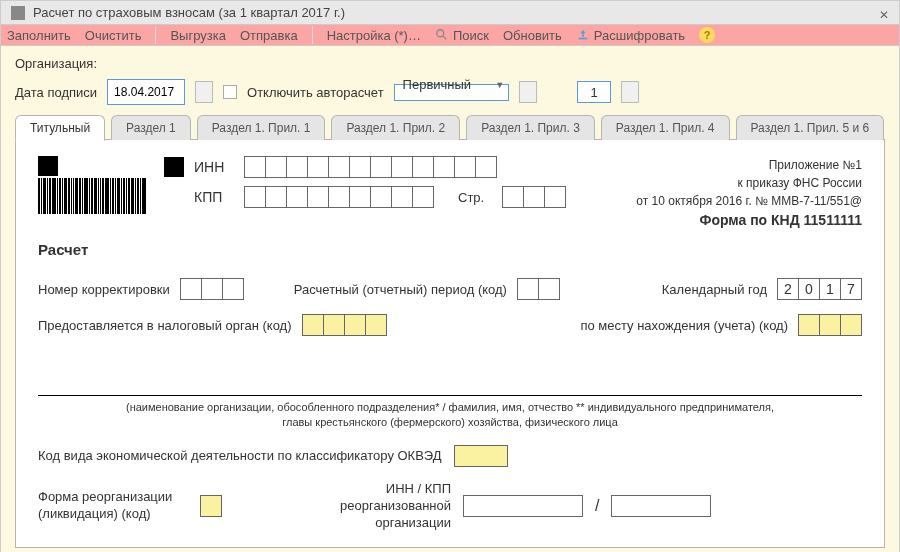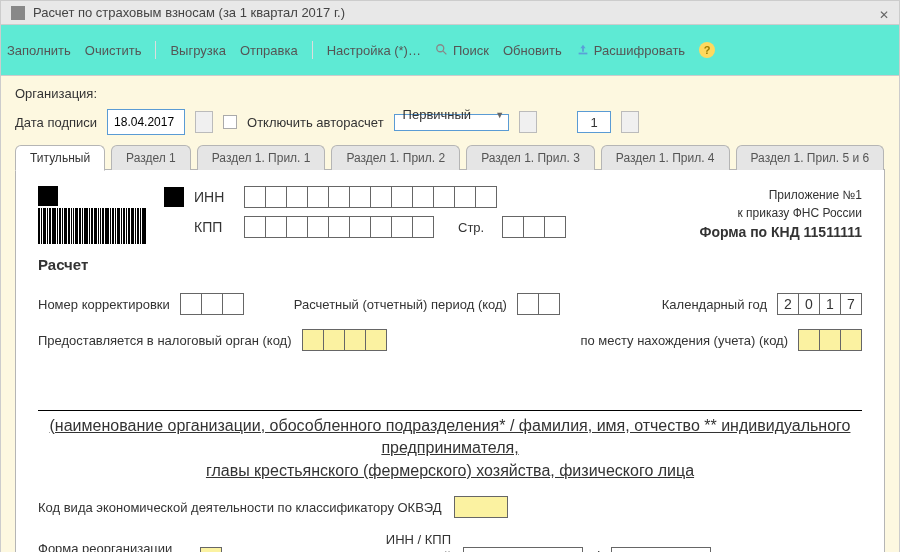--- a/index.html
+++ b/index.html
@@ -3,21 +3,21 @@
 <meta charset="utf-8">
 <style>
 * { box-sizing: border-box; margin: 0; padding: 0; }
 body { font-family: Arial, sans-serif; font-size: 12px; background: #fff; color: #333; }
 
 .titlebar { background: #e8e8e8; border: 1px solid #ccc; border-bottom: none; padding: 4px 10px; display: flex; align-items: center; }
 .titlebar .tb-icon { width: 14px; height: 14px; background: #888; margin-right: 8px; }
 .titlebar .tb-text { font-size: 13px; color: #444; }
 .titlebar .tb-close { margin-left: auto; width: 10px; height: 10px; color: #666; cursor: pointer; }
 
-.toolbar { background: #5eead4; border: 1px solid #ccc; padding: 16px 6px; display: flex; align-items: center; gap: 14px; font-size: 13px; color: #555; }
+.toolbar { background: #fca5a5; border: 1px solid #ccc; padding: 1px 6px; display: flex; align-items: center; gap: 14px; font-size: 13px; color: #555; }
 .toolbar .tb-item { cursor: pointer; display: inline-flex; align-items: center; gap: 4px; }
 .toolbar .sep { width: 1px; height: 18px; background: #ddd; }
 .toolbar .sm-icon { width: 14px; height: 14px; display: inline-block; }
 .toolbar .help-icon { width: 16px; height: 16px; border-radius: 50%; background: #ffd95e; color: #9c7e00; display: inline-flex; align-items: center; justify-content: center; font-weight: bold; font-size: 11px; }
 
 .page { background: #fdf8e0; border: 1px solid #ccc; border-top: none; padding: 10px 14px 18px; }
 
 .row1 { margin-bottom: 8px; font-size: 13px; }
 .row2 { display: flex; align-items: center; gap: 10px; margin-bottom: 10px; font-size: 13px; }
 .date-input { border: 1px solid #5a9bd4; background: #fff; padding: 2px 6px; width: 78px; height: 26px; font-size: 12px; }
@@ -52,21 +52,21 @@
 .str-lbl { margin: 0 8px 0 14px; }
 .right-block { text-align: right; font-size: 12px; line-height: 1.5; min-width: 250px; }
 .knd { text-align: right; font-weight: bold; font-size: 14px; margin-top: 0; }
 
 .title-c { text-align: left; font-weight: bold; font-size: 15px; margin: 6px 0 18px; line-height: 1.4; }
 
 .form-row { display: flex; align-items: center; gap: 10px; margin-bottom: 14px; font-size: 13px; }
 .spacer { flex: 1; }
 
 .underline { border-bottom: 1px solid #000; height: 18px; margin: 10px 0 4px; }
-.small-note { text-align: center; font-size: 16px; color: #333; line-height: 1.4; text-decoration: underline; }
+.small-note { text-align: center; font-size: 11px; color: #333; line-height: 1.4; }
 
 .okved-row { display: flex; align-items: center; gap: 12px; margin: 14px 0; }
 .okved-box { width: 54px; height: 22px; border: 1px solid #666; background: #fbf2a1; }
 
 .reorg-row { display: flex; align-items: center; gap: 12px; }
 .reorg-left { max-width: 150px; line-height: 1.3; }
 .reorg-right { max-width: 175px; line-height: 1.3; text-align: right; }
 .inn-box { width: 120px; height: 22px; border: 1px solid #666; }
 .kpp-box { width: 100px; height: 22px; border: 1px solid #666; }
 .slash { font-size: 16px; }
@@ -217,20 +217,21 @@
           <div class="cells">
             <div class="cell"></div>
               <div class="cell"></div>
               <div class="cell"></div>
           </div>
         </div>
       </div>
       <div class="right-block">
         <div>Приложение №1</div>
         <div>к приказу ФНС России</div>
+        <div>от 10 октября 2016 г. № ММВ-7-11/551@</div>
         <div class="knd">Форма по КНД 11511111</div>
       </div>
     </div>
 
     <div class="title-c">
       <div>Расчет</div>
     </div>
 
     <div class="form-row">
       <span>Номер корректировки</span>

